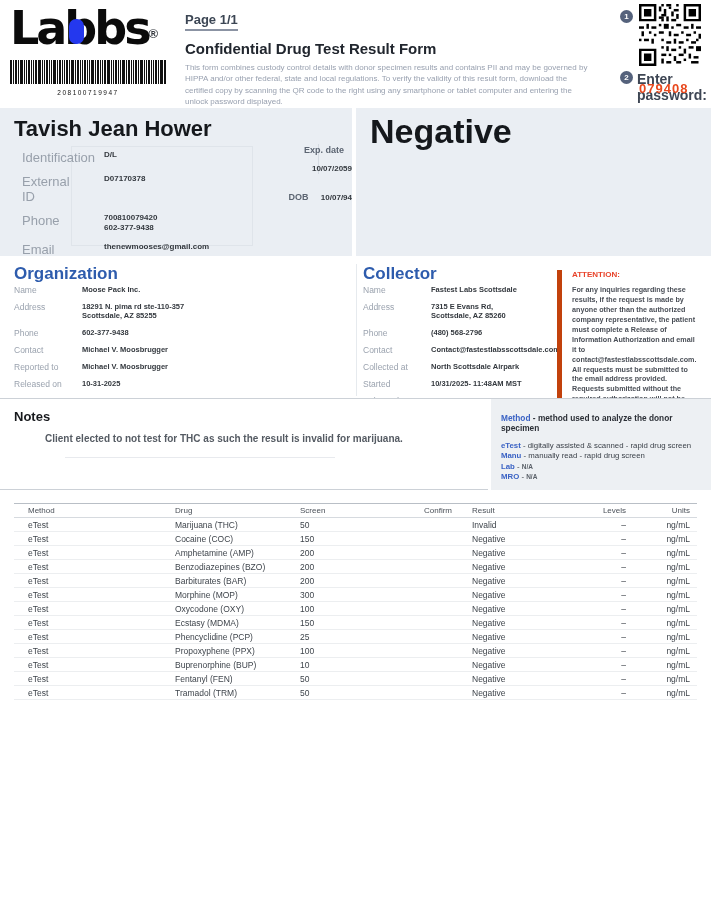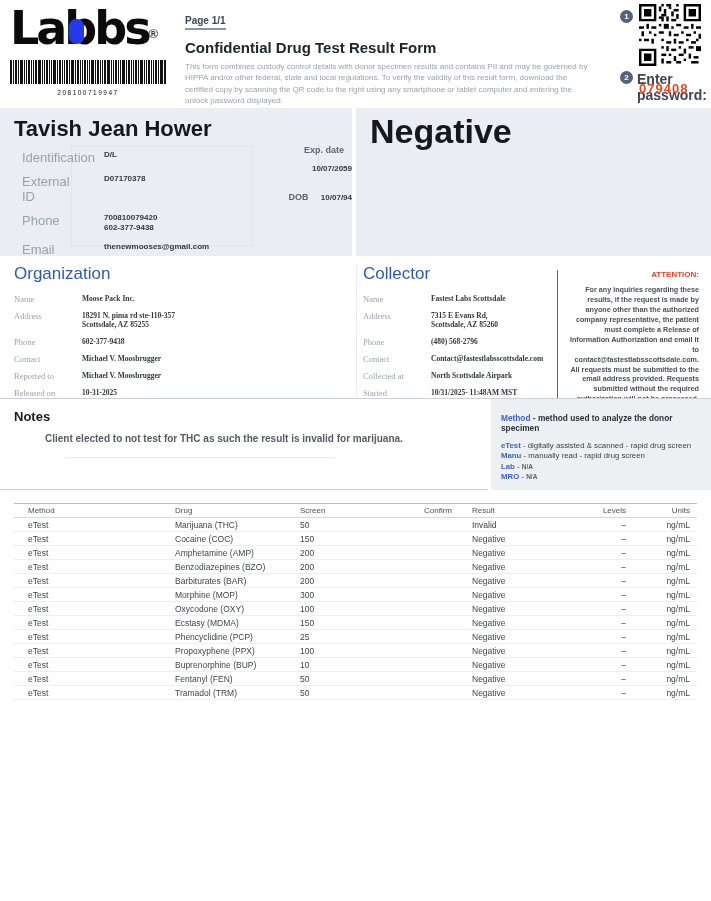--- a/index.html
+++ b/index.html
@@ -8,21 +8,21 @@
 
   
   .logo { position:absolute; left:10px; top:0px; width:170px; height:58px; }
   .logo-text { font-family:"DejaVu Sans", sans-serif; font-weight:800; font-size:46px; letter-spacing:-3px; color:#0b0b0b; line-height:56px; }
   .logo-reg { font-size:13px; font-weight:700; vertical-align:super; letter-spacing:0; }
   .logo-blob { position:absolute; left:59px; top:19px; width:15px; height:25px; border-radius:7px; background:#2438ee; }
   .barcode-wrap { position:absolute; left:10px; top:60px; width:156px; text-align:center; }
   .barcode-num { font-size:6.5px; letter-spacing:1.5px; color:#111; margin-top:1px; }
 
   .header-mid { position:absolute; left:185px; top:10px; width:418px; }
-  .page-label { font-size:10px; font-weight:bold; color:#3c4654; display:inline-block; border-bottom:2px solid #8b93a3; padding-bottom:2px; }
+  .page-label { font-size:13px; font-weight:bold; color:#3c4654; display:inline-block; border-bottom:2px solid #8b93a3; padding-bottom:2px; }
   .doc-title { font-size:15px; font-weight:bold; color:#21262e; margin-top:9px; }
   .doc-desc { font-size:8px; color:#99a1b0; line-height:1.42; margin-top:5px; width:412px; white-space:pre-line; }
 
   .badge { position:absolute; width:13px; height:13px; border-radius:50%; background:#55627c; color:#fff;
            font-size:8px; font-weight:bold; text-align:center; line-height:13px; }
   .qr { position:absolute; left:639px; top:4px; width:62px; height:62px; }
   .pw-label { position:absolute; left:637px; top:71px; font-size:14px; font-weight:bold; color:#3e4654; }
   .pw-value { position:absolute; left:639px; top:81px; font-size:13px; font-weight:bold; color:#e8481d; letter-spacing:1px; }
 
   
@@ -41,28 +41,28 @@
   .exp-divider { position:absolute; left:318px; top:36px; width:1px; height:30px; background:#d5dbe2; }
 
   .outcome { position:absolute; left:14px; top:4px; font-size:34px; font-weight:bold; color:#15181c; }
   .specimen-fields { position:absolute; left:174px; top:56px; display:grid; grid-template-columns:96px auto; column-gap:10px; row-gap:11px; }
   .specimen-fields .lbl { font-size:9.5px; }
 
   
   .row2 { position:absolute; top:260px; left:0; width:711px; height:138px; background:#fff; }
   .org { position:absolute; left:14px; top:4px; width:330px; }
   .collector { position:absolute; left:356px; top:4px; width:196px; border-left:1px solid #e6eaee; padding-left:6px; height:132px; }
-  .sec-heading { font-size:17px; font-weight:normal; color:#2e5cad; margin-bottom:10px; }
-  .fields2 { display:grid; grid-template-columns:58px auto; column-gap:10px; row-gap:7px;font-family:Liberation Serif, serif; }
+  .sec-heading { font-size:17px; font-weight:bold; color:#2e5cad; margin-bottom:1px; }
+  .fields2 { display:grid; grid-template-columns:58px auto; column-gap:10px; row-gap:7px; }
   .fields2 .lbl { font-size:8.5px; color:#9aa2ae; }
   .fields2 .val { font-size:7.5px; }
   .org-valbox { position:absolute; left:66px; top:283px; width:176px; height:98px; border:1px solid #e4e8ed; pointer-events:none; }
   .col-valbox { position:absolute; left:414px; top:283px; width:140px; height:106px; border:1px solid #e4e8ed; pointer-events:none; }
 
-  .attention { position:absolute; left:557px; top:10px; width:148px; border-left:1px solid #c2410c; padding:0 6px 0 10px; text-align:right; }
+  .attention { position:absolute; left:557px; top:10px; width:148px; border-left:5px solid #c2410c; padding:0 6px 0 10px; text-align:left; }
   .attention-title { font-size:8px; font-weight:bold; color:#e8432a; margin-bottom:6px; }
   .attention-body { font-size:7.2px; font-weight:bold; color:#4a4f57; line-height:1.38; }
 
   
   .row3 { position:absolute; top:398px; left:0; width:711px; height:92px; border-top:1px solid #ccd1d7; border-bottom:1px solid #ccd1d7; background:#fff; }
   .notes-heading { position:absolute; left:14px; top:10px; font-size:13px; font-weight:bold; color:#17191d; }
   .notes-text { position:absolute; left:45px; top:34px; width:420px; font-size:10px; font-weight:bold; color:#555b63; }
   .notes-rule { position:absolute; left:65px; top:58px; width:270px; border-top:1px solid #e8eaee; }
   .method-panel { position:absolute; left:488px; top:0; width:223px; height:91px; background:#edf0f3; border-left:3px solid #fff; padding:14px 0 0 10px; }
   .method-title { font-size:8.3px; font-weight:bold; color:#2b2f36; margin-bottom:8px; }

